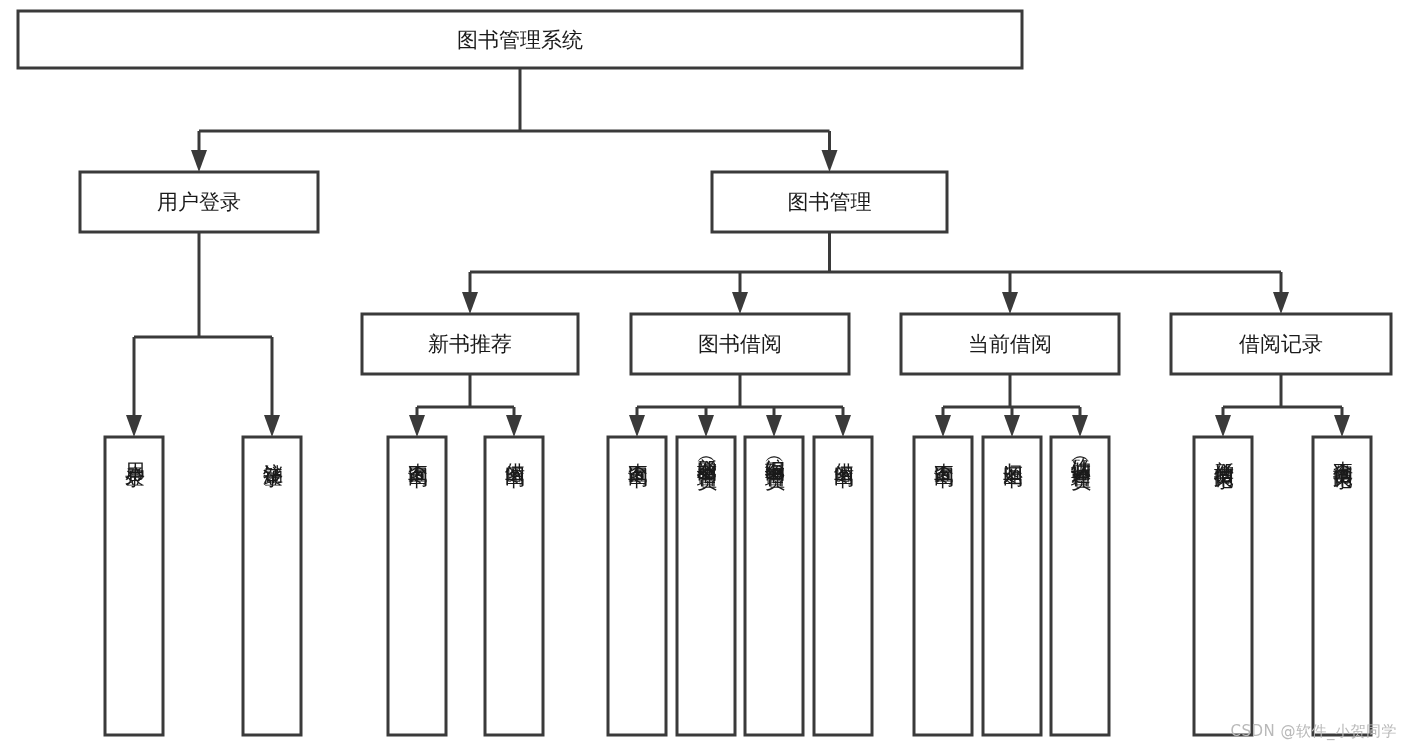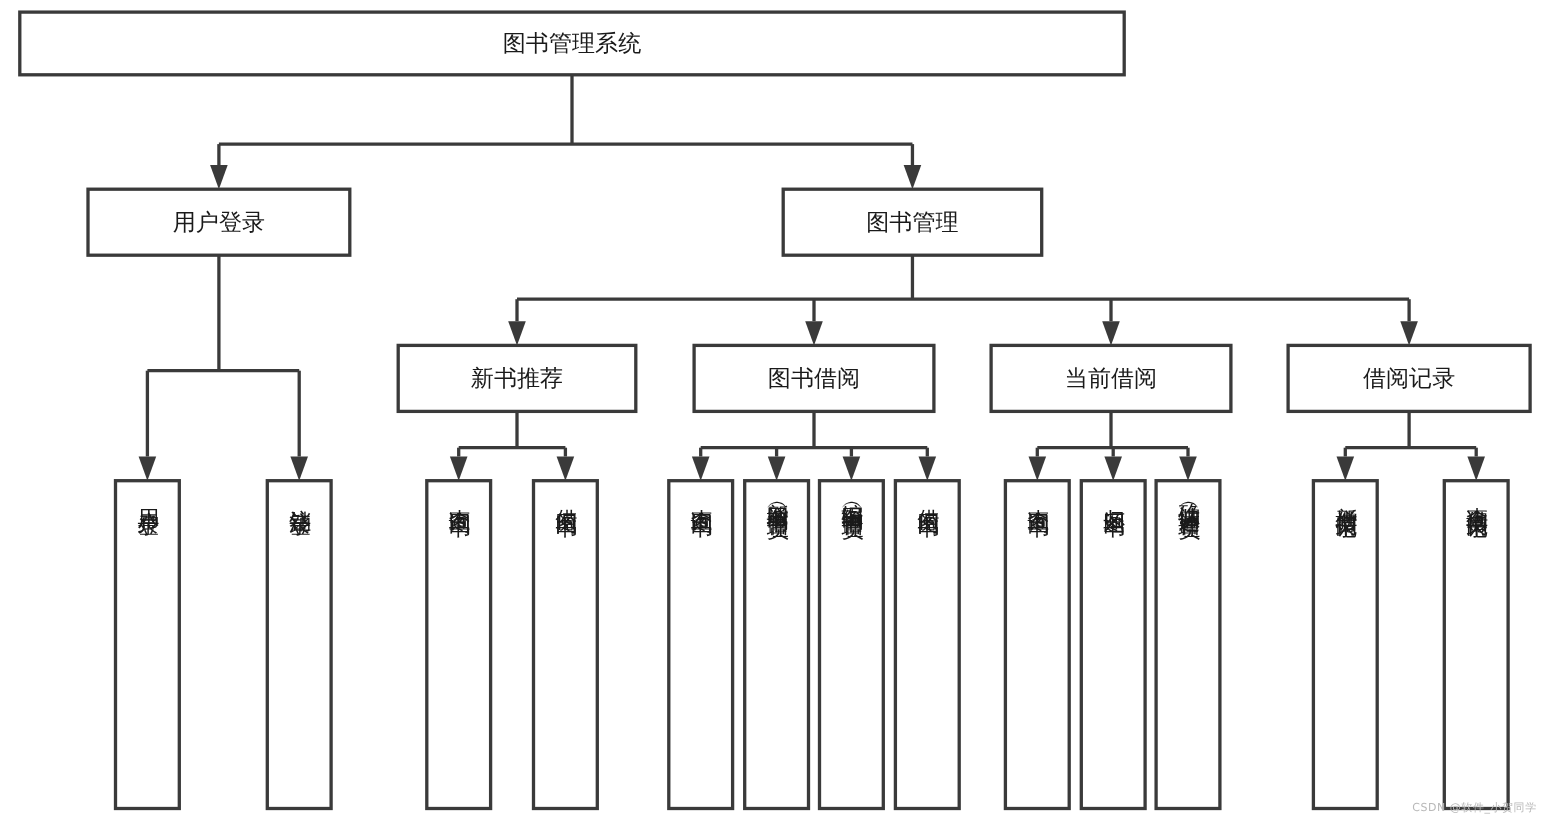--- a/index.html
+++ b/index.html
@@ -52,21 +52,21 @@
   .node-label.vertical {
     font-size: 20px;
     writing-mode: vertical-rl;
     letter-spacing: 2px;
   }
   .watermark {
     position: absolute;
     right: 8px;
     bottom: 6px;
     font-family: "DejaVu Sans", "Liberation Sans", sans-serif;
-    font-size: 10px;
+    font-size: 15px;
     color: #b9b9b9;
     white-space: nowrap;
     letter-spacing: 0.5px;
     user-select: none;
   }
 </style>
 </head>
 <body>
 
 <div id="diagram-root">

